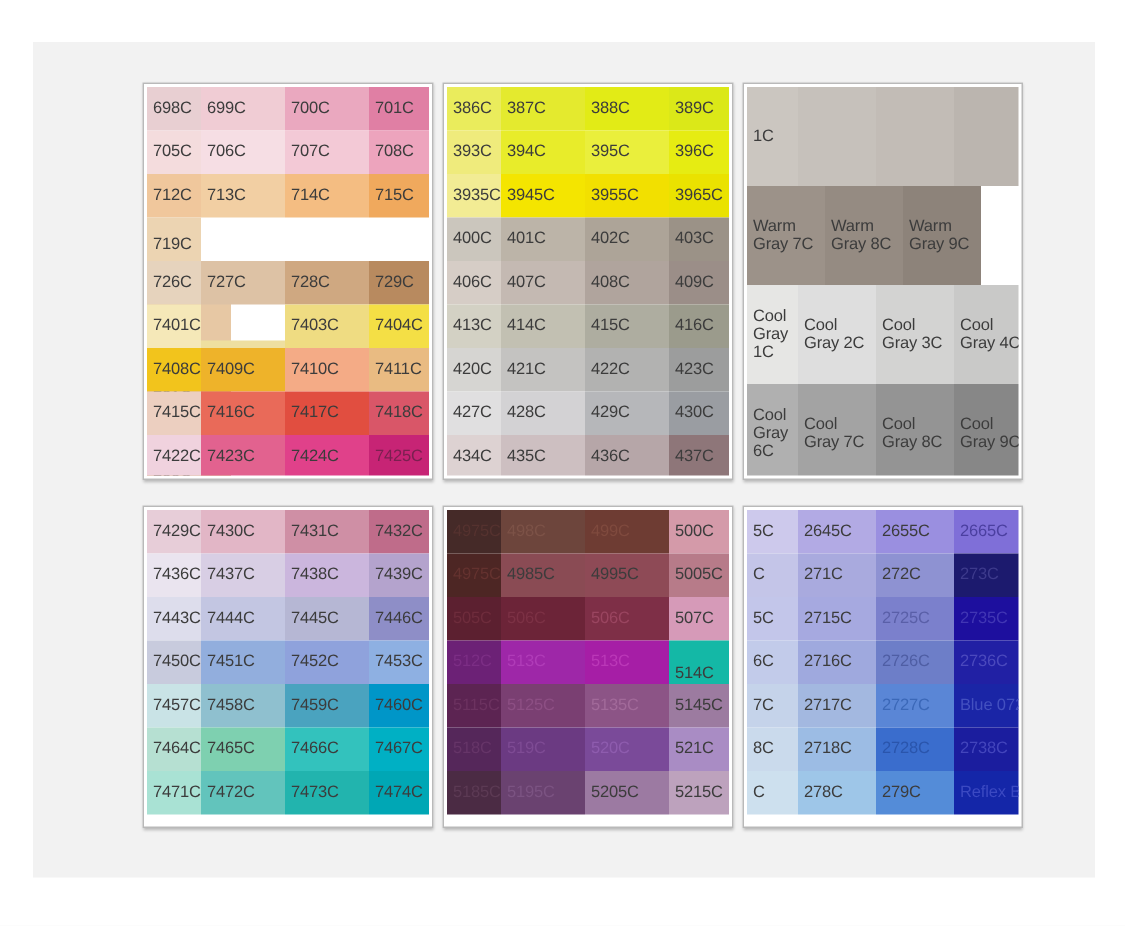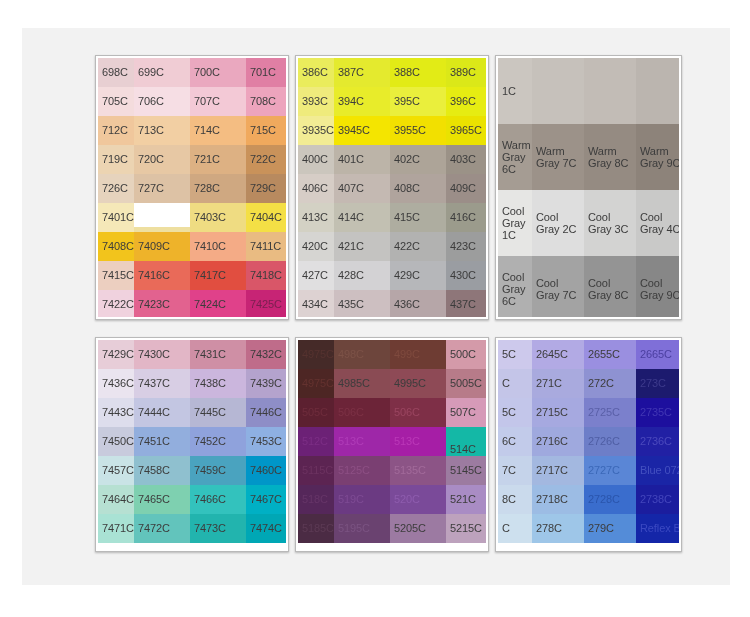--- a/index.html
+++ b/index.html
@@ -103,21 +103,21 @@
             <div class="cell" style="width: 56px; flex: 0 0 56px; background: rgb(242, 207, 163); height: 29px;">
               <span style="color: rgb(60, 60, 60);">713C</span>
             </div>
             <div class="cell" style="width: 56px; flex: 0 0 56px; background: rgb(244, 189, 130); height: 29px;">
               <span style="color: rgb(60, 60, 60);">714C</span>
             </div>
             <div class="cell" style="width: 56px; flex: 0 0 56px; background: rgb(240, 169, 93); height: 29px;">
               <span style="color: rgb(60, 60, 60);">715C</span>
             </div>
           </div>
-          <div class="srow" style="height: 29px;">
+          <div class="srow" style="height: 29px; flex-direction: column;">
             <div class="cell" style="width: 36px; flex: 0 0 36px; background: rgb(236, 212, 178); height: 29px;">
               <span style="color: rgb(60, 60, 60);">719C</span>
             </div>
             <div class="cell" style="width: 56px; flex: 0 0 56px; background: rgb(231, 200, 164); height: 29px;">
               <span style="color: rgb(60, 60, 60);">720C</span>
             </div>
             <div class="cell" style="width: 56px; flex: 0 0 56px; background: rgb(221, 177, 131); height: 29px;">
               <span style="color: rgb(60, 60, 60);">721C</span>
             </div>
             <div class="cell" style="width: 56px; flex: 0 0 56px; background: rgb(201, 146, 90); height: 29px;">
@@ -336,23 +336,20 @@
               <span style="color: rgb(60, 60, 60);"></span>
             </div>
             <div class="cell" style="width: 52px; flex: 0 0 52px; background: rgb(194, 188, 182); height: 66px;">
               <span style="color: rgb(60, 60, 60);"></span>
             </div>
             <div class="cell" style="width: 52px; flex: 0 0 52px; background: rgb(187, 181, 175); height: 66px;">
               <span style="color: rgb(60, 60, 60);"></span>
             </div>
           </div>
           <div class="srow" style="height: 66px;">
-            <div class="cell twoline" style="width: 34px; flex: 0 0 34px; background: rgb(165, 156, 147); height: 66px;">
-              <span style="color: rgb(60, 60, 60);">Warm Gray 6C</span>
-            </div>
             <div class="cell twoline" style="width: 52px; flex: 0 0 52px; background: rgb(156, 146, 137); height: 66px;">
               <span style="color: rgb(60, 60, 60);">Warm Gray 7C</span>
             </div>
             <div class="cell twoline" style="width: 52px; flex: 0 0 52px; background: rgb(149, 139, 130); height: 66px;">
               <span style="color: rgb(60, 60, 60);">Warm Gray 8C</span>
             </div>
             <div class="cell twoline" style="width: 52px; flex: 0 0 52px; background: rgb(141, 131, 122); height: 66px;">
               <span style="color: rgb(60, 60, 60);">Warm Gray 9C</span>
             </div>
           </div>

